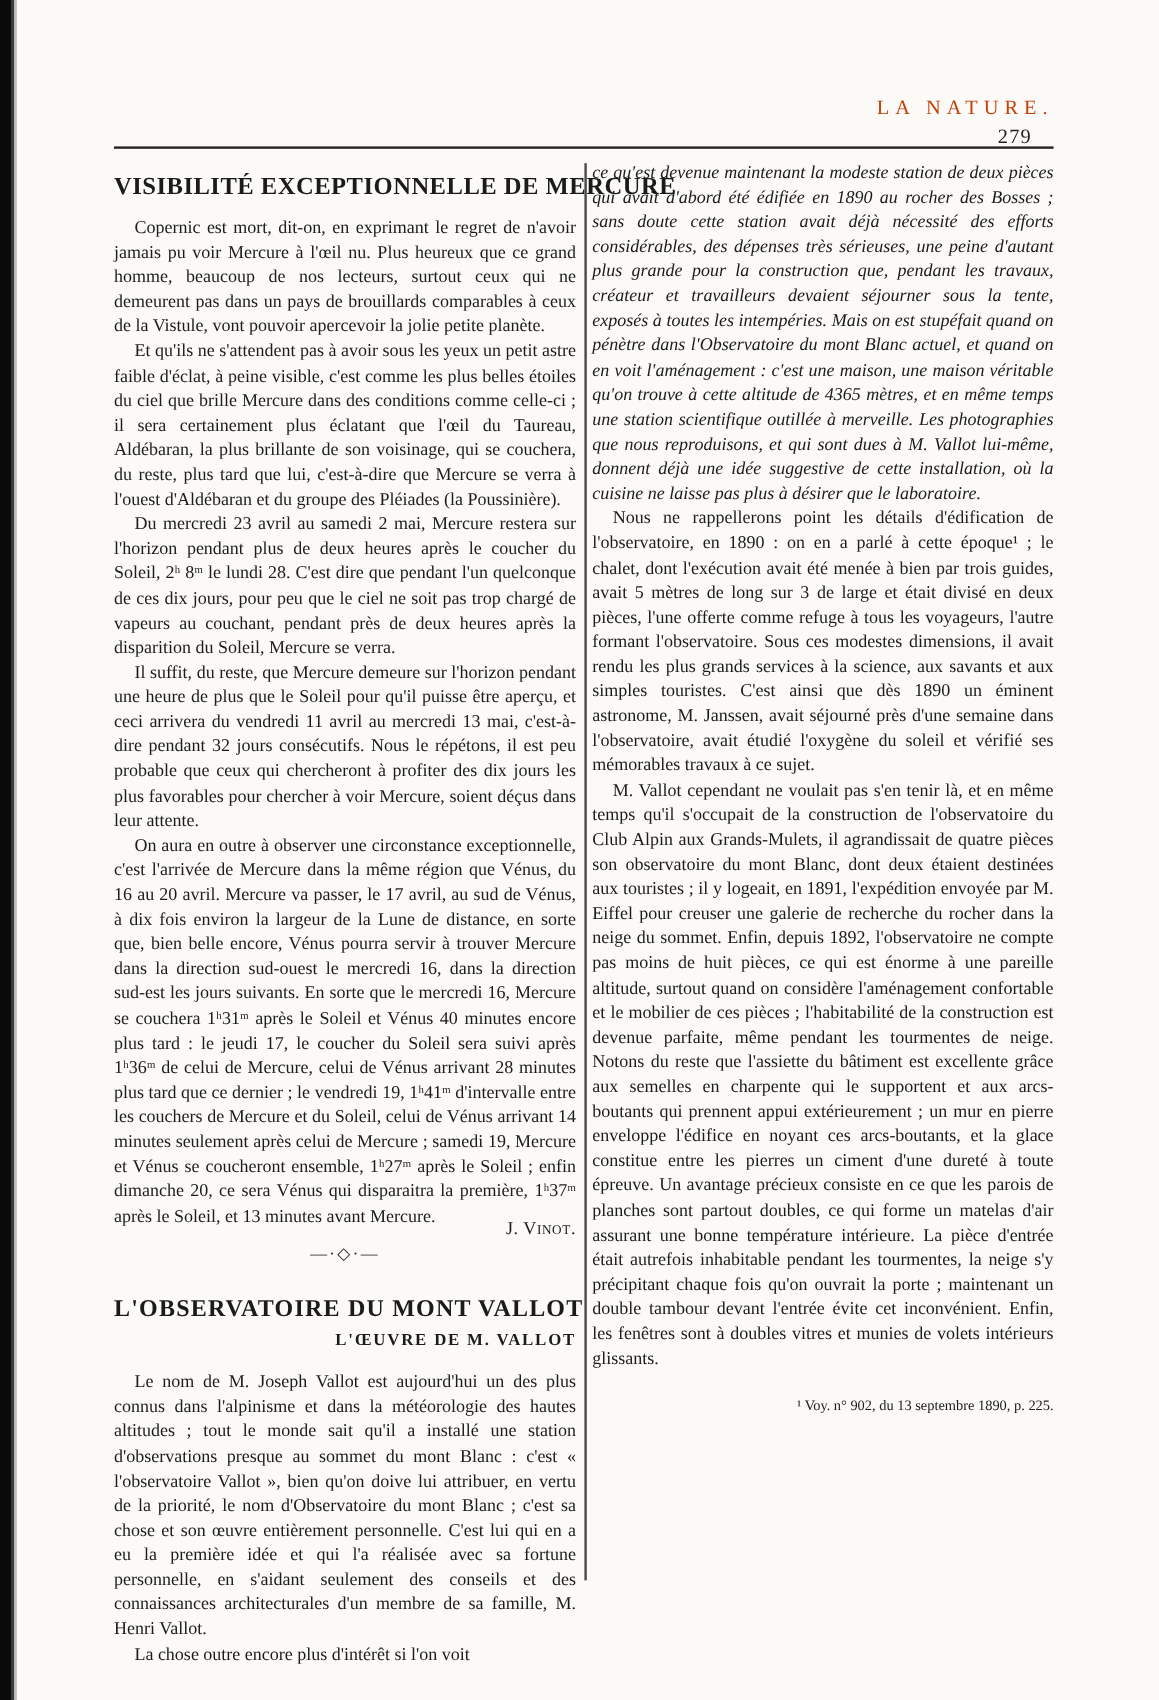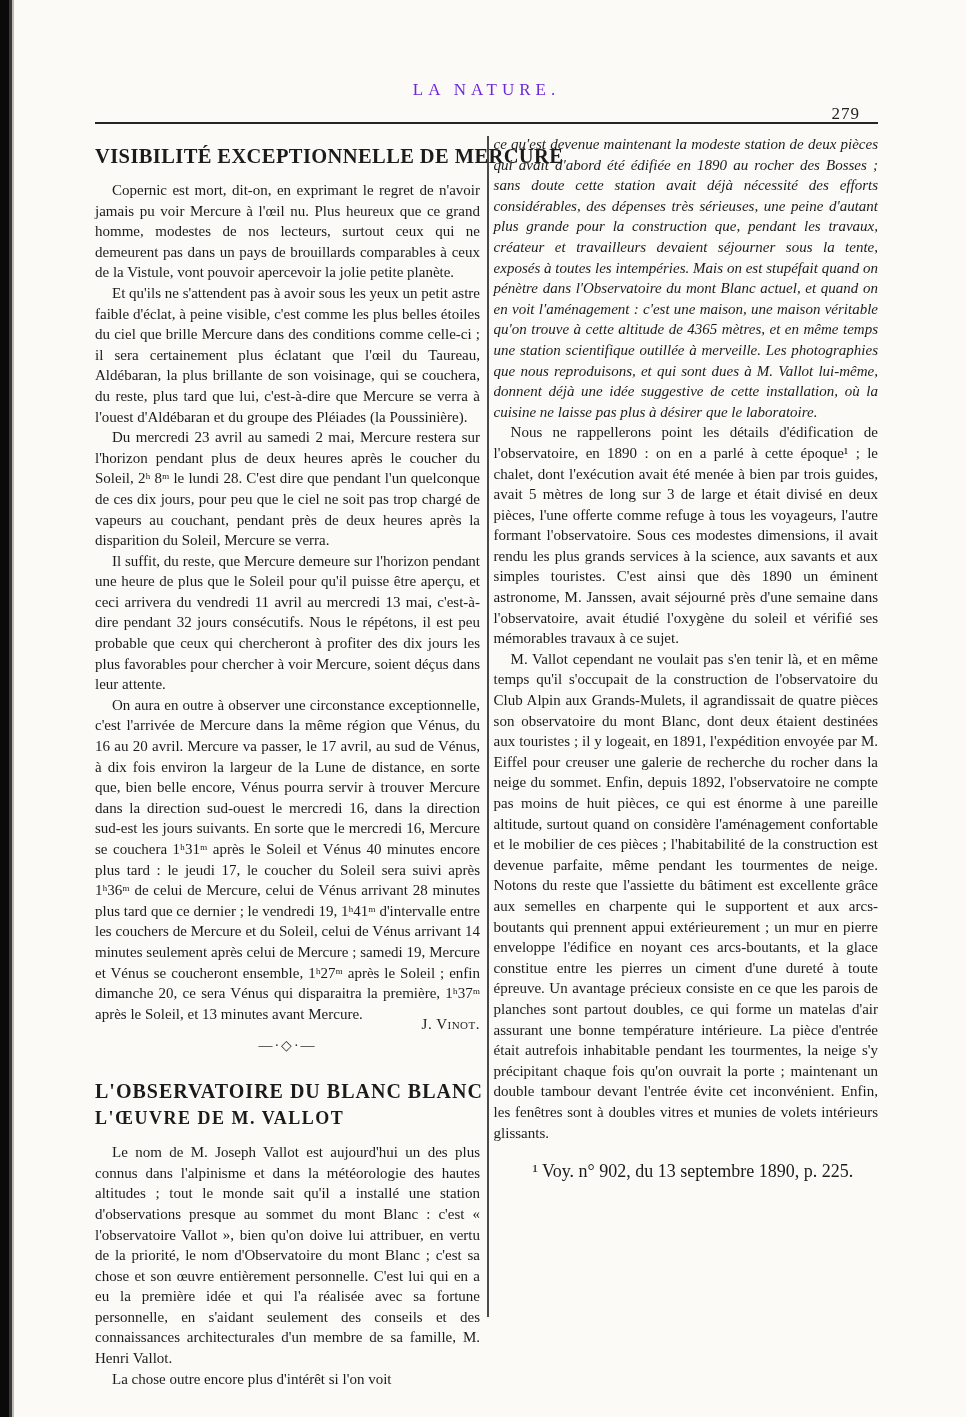--- a/index.html
+++ b/index.html
@@ -23,24 +23,24 @@
     background: linear-gradient(90deg, #0a0a0a 0 9px, #3a3a3a 9px 12px, #bdbab4 12px 14px);
   }
   .page-header {
     position: absolute;
     top: 80px; left: 95px; right: 88px;
     height: 30px;
   }
   .journal-title {
     position: absolute;
     left: 0; right: 0;
-    text-align: center;
+    text-align: right;
     font-size: 17px;
     letter-spacing: 5px;
-    color: #6d28d9;
+    color: #c2410c;
   }
   .page-number {
     position: absolute;
     right: 18px; top: 0;
     font-size: 17px;
     letter-spacing: 1px;
     color: #222;
     margin-top: 24px;
   }
   .header-rule {
@@ -86,74 +86,74 @@
   h2.article-title {
     margin: 24px 0 6px;
     text-align: center;
     font-size: 20px;
     font-weight: 700;
     letter-spacing: 1px;
     white-space: nowrap;
   }
   h3.article-subtitle {
     margin: 0 0 14px;
-    text-align: left;
-    font-size: 18px;
+    text-align: right;
+    font-size: 14px;
     font-weight: 700;
     letter-spacing: 1.5px;
   }
   .ornament {
     text-align: center;
     font-size: 14px;
     letter-spacing: 2px;
     margin: 12px 0 6px;
     color: #2a2a2a;
   }
   .sig {
     float: right;
     font-variant: small-caps;
     letter-spacing: 0.5px;
     padding-left: 24px;
     margin-top: 10px;
   }
   .footnote {
     margin-top: 20px;
-    font-size: 18px;
+    font-size: 12px;
     line-height: 16px;
     text-indent: 14px;
-    text-align: center;
+    text-align: right;
   }
 </style>
 </head>
 <body>
 
 <div class="page">
 
   <div class="gutter"></div>
 
   <div class="page-header">
     <div class="journal-title">LA NATURE.</div>
     <div class="page-number">279</div>
   </div>
 
   <div class="header-rule"></div>
 
   <div class="columns">
 
     <section class="col left">
       <h1 class="article-title">VISIBILITÉ EXCEPTIONNELLE DE MERCURE</h1>
-      <p>Copernic est mort, dit-on, en exprimant le regret de n'avoir jamais pu voir Mercure à l'œil nu. Plus heureux que ce grand homme, modestes de nos lecteurs, surtout ceux qui ne demeurent pas dans un pays de brouillards comparables à ceux de la Vistule, vont pouvoir apercevoir la jolie petite planète.</p>
+      <p>Copernic est mort, dit-on, en exprimant le regret de n'avoir jamais pu voir Mercure à l'œil nu. Plus heureux que ce grand homme, beaucoup de nos lecteurs, surtout ceux qui ne demeurent pas dans un pays de brouillards comparables à ceux de la Vistule, vont pouvoir apercevoir la jolie petite planète.</p>
       <p>Et qu'ils ne s'attendent pas à avoir sous les yeux un petit astre faible d'éclat, à peine visible, c'est comme les plus belles étoiles du ciel que brille Mercure dans des conditions comme celle-ci ; il sera certainement plus éclatant que l'œil du Taureau, Aldébaran, la plus brillante de son voisinage, qui se couchera, du reste, plus tard que lui, c'est-à-dire que Mercure se verra à l'ouest d'Aldébaran et du groupe des Pléiades (la Poussinière).</p>
       <p>Du mercredi 23 avril au samedi 2 mai, Mercure restera sur l'horizon pendant plus de deux heures après le coucher du Soleil, 2ʰ 8ᵐ le lundi 28. C'est dire que pendant l'un quelconque de ces dix jours, pour peu que le ciel ne soit pas trop chargé de vapeurs au couchant, pendant près de deux heures après la disparition du Soleil, Mercure se verra.</p>
       <p>Il suffit, du reste, que Mercure demeure sur l'horizon pendant une heure de plus que le Soleil pour qu'il puisse être aperçu, et ceci arrivera du vendredi 11 avril au mercredi 13 mai, c'est-à-dire pendant 32 jours consécutifs. Nous le répétons, il est peu probable que ceux qui chercheront à profiter des dix jours les plus favorables pour chercher à voir Mercure, soient déçus dans leur attente.</p>
       <p><span>On aura en outre à observer une circonstance exceptionnelle, c'est l'arrivée de Mercure dans la même région que Vénus, du 16 au 20 avril. Mercure va passer, le 17 avril, au sud de Vénus, à dix fois environ la largeur de la Lune de distance, en sorte que, bien belle encore, Vénus pourra servir à trouver Mercure dans la direction sud-ouest le mercredi 16, dans la direction sud-est les jours suivants. En sorte que le mercredi 16, Mercure se couchera 1ʰ31ᵐ après le Soleil et Vénus 40 minutes encore plus tard : le jeudi 17, le coucher du Soleil sera suivi après 1ʰ36ᵐ de celui de Mercure, celui de Vénus arrivant 28 minutes plus tard que ce dernier ; le vendredi 19, 1ʰ41ᵐ d'intervalle entre les couchers de Mercure et du Soleil, celui de Vénus arrivant 14 minutes seulement après celui de Mercure ; samedi 19, Mercure et Vénus se coucheront ensemble, 1ʰ27ᵐ après le Soleil ; enfin dimanche 20, ce sera Vénus qui disparaitra la première, 1ʰ37ᵐ après le Soleil, et 13 minutes avant Mercure.</span> <span class="sig">J. Vinot.</span></p>
 
       <div class="ornament">—·◇·—</div>
 
-      <h2 class="article-title">L'OBSERVATOIRE DU BLANC BLANC</h2>
+      <h2 class="article-title">L'OBSERVATOIRE DU MONT VALLOT</h2>
       <h3 class="article-subtitle">L'ŒUVRE DE M. VALLOT</h3>
       <p>Le nom de M. Joseph Vallot est aujourd'hui un des plus connus dans l'alpinisme et dans la météorologie des hautes altitudes ; tout le monde sait qu'il a installé une station d'observations presque au sommet du mont Blanc : c'est « l'observatoire Vallot », bien qu'on doive lui attribuer, en vertu de la priorité, le nom d'Observatoire du mont Blanc ; c'est sa chose et son œuvre entièrement personnelle. C'est lui qui en a eu la première idée et qui l'a réalisée avec sa fortune personnelle, en s'aidant seulement des conseils et des connaissances architecturales d'un membre de sa famille, M. Henri Vallot.</p>
       <p>La chose outre encore plus d'intérêt si l'on voit</p>
     </section>
 
     <div class="col-rule"></div>
 
     <section class="col right">
       <p class="noindent">ce qu'est devenue maintenant la modeste station de deux pièces qui avait d'abord été édifiée en 1890 au rocher des Bosses ; sans doute cette station avait déjà nécessité des efforts considérables, des dépenses très sérieuses, une peine d'autant plus grande pour la construction que, pendant les travaux, créateur et travailleurs devaient séjourner sous la tente, exposés à toutes les intempéries. Mais on est stupéfait quand on pénètre dans l'Observatoire du mont Blanc actuel, et quand on en voit l'aménagement : c'est une maison, une maison véritable qu'on trouve à cette altitude de 4365 mètres, et en même temps une station scientifique outillée à merveille. Les photographies que nous reproduisons, et qui sont dues à M. Vallot lui-même, donnent déjà une idée suggestive de cette installation, où la cuisine ne laisse pas plus à désirer que le laboratoire.</p>
       <p>Nous ne rappellerons point les détails d'édification de l'observatoire, en 1890 : on en a parlé à cette époque¹ ; le chalet, dont l'exécution avait été menée à bien par trois guides, avait 5 mètres de long sur 3 de large et était divisé en deux pièces, l'une offerte comme refuge à tous les voyageurs, l'autre formant l'observatoire. Sous ces modestes dimensions, il avait rendu les plus grands services à la science, aux savants et aux simples touristes. C'est ainsi que dès 1890 un éminent astronome, M. Janssen, avait séjourné près d'une semaine dans l'observatoire, avait étudié l'oxygène du soleil et vérifié ses mémorables travaux à ce sujet.</p>

